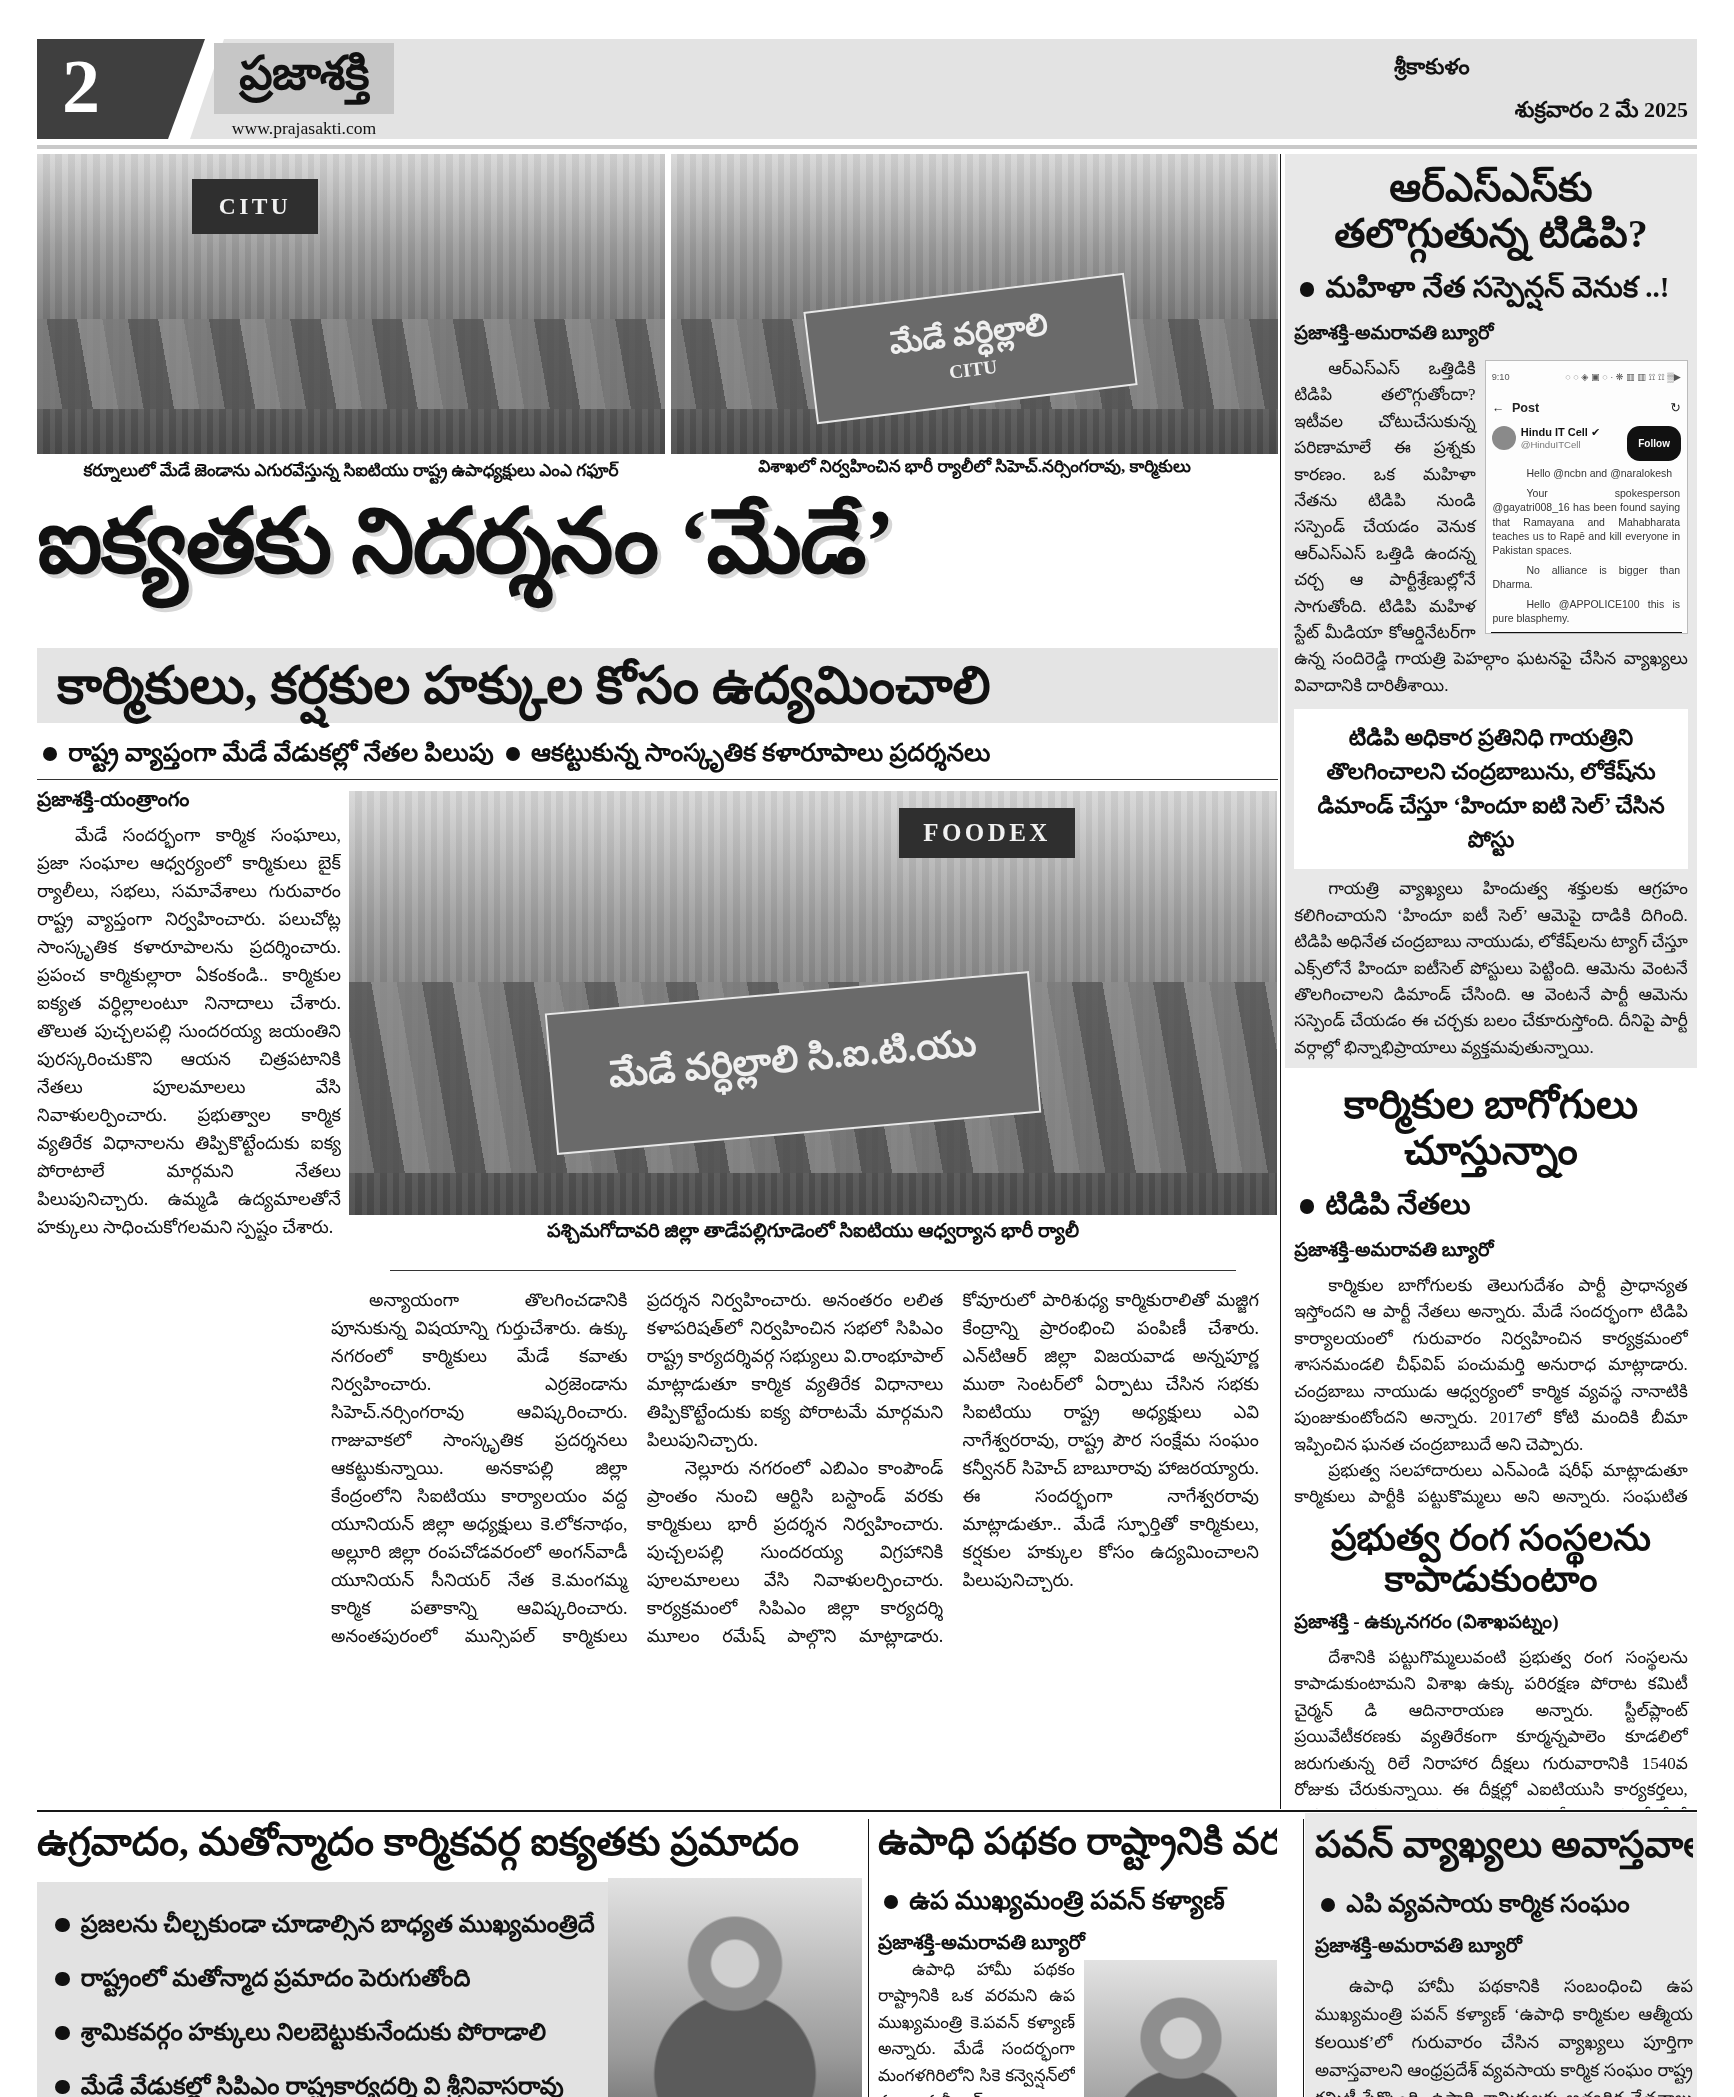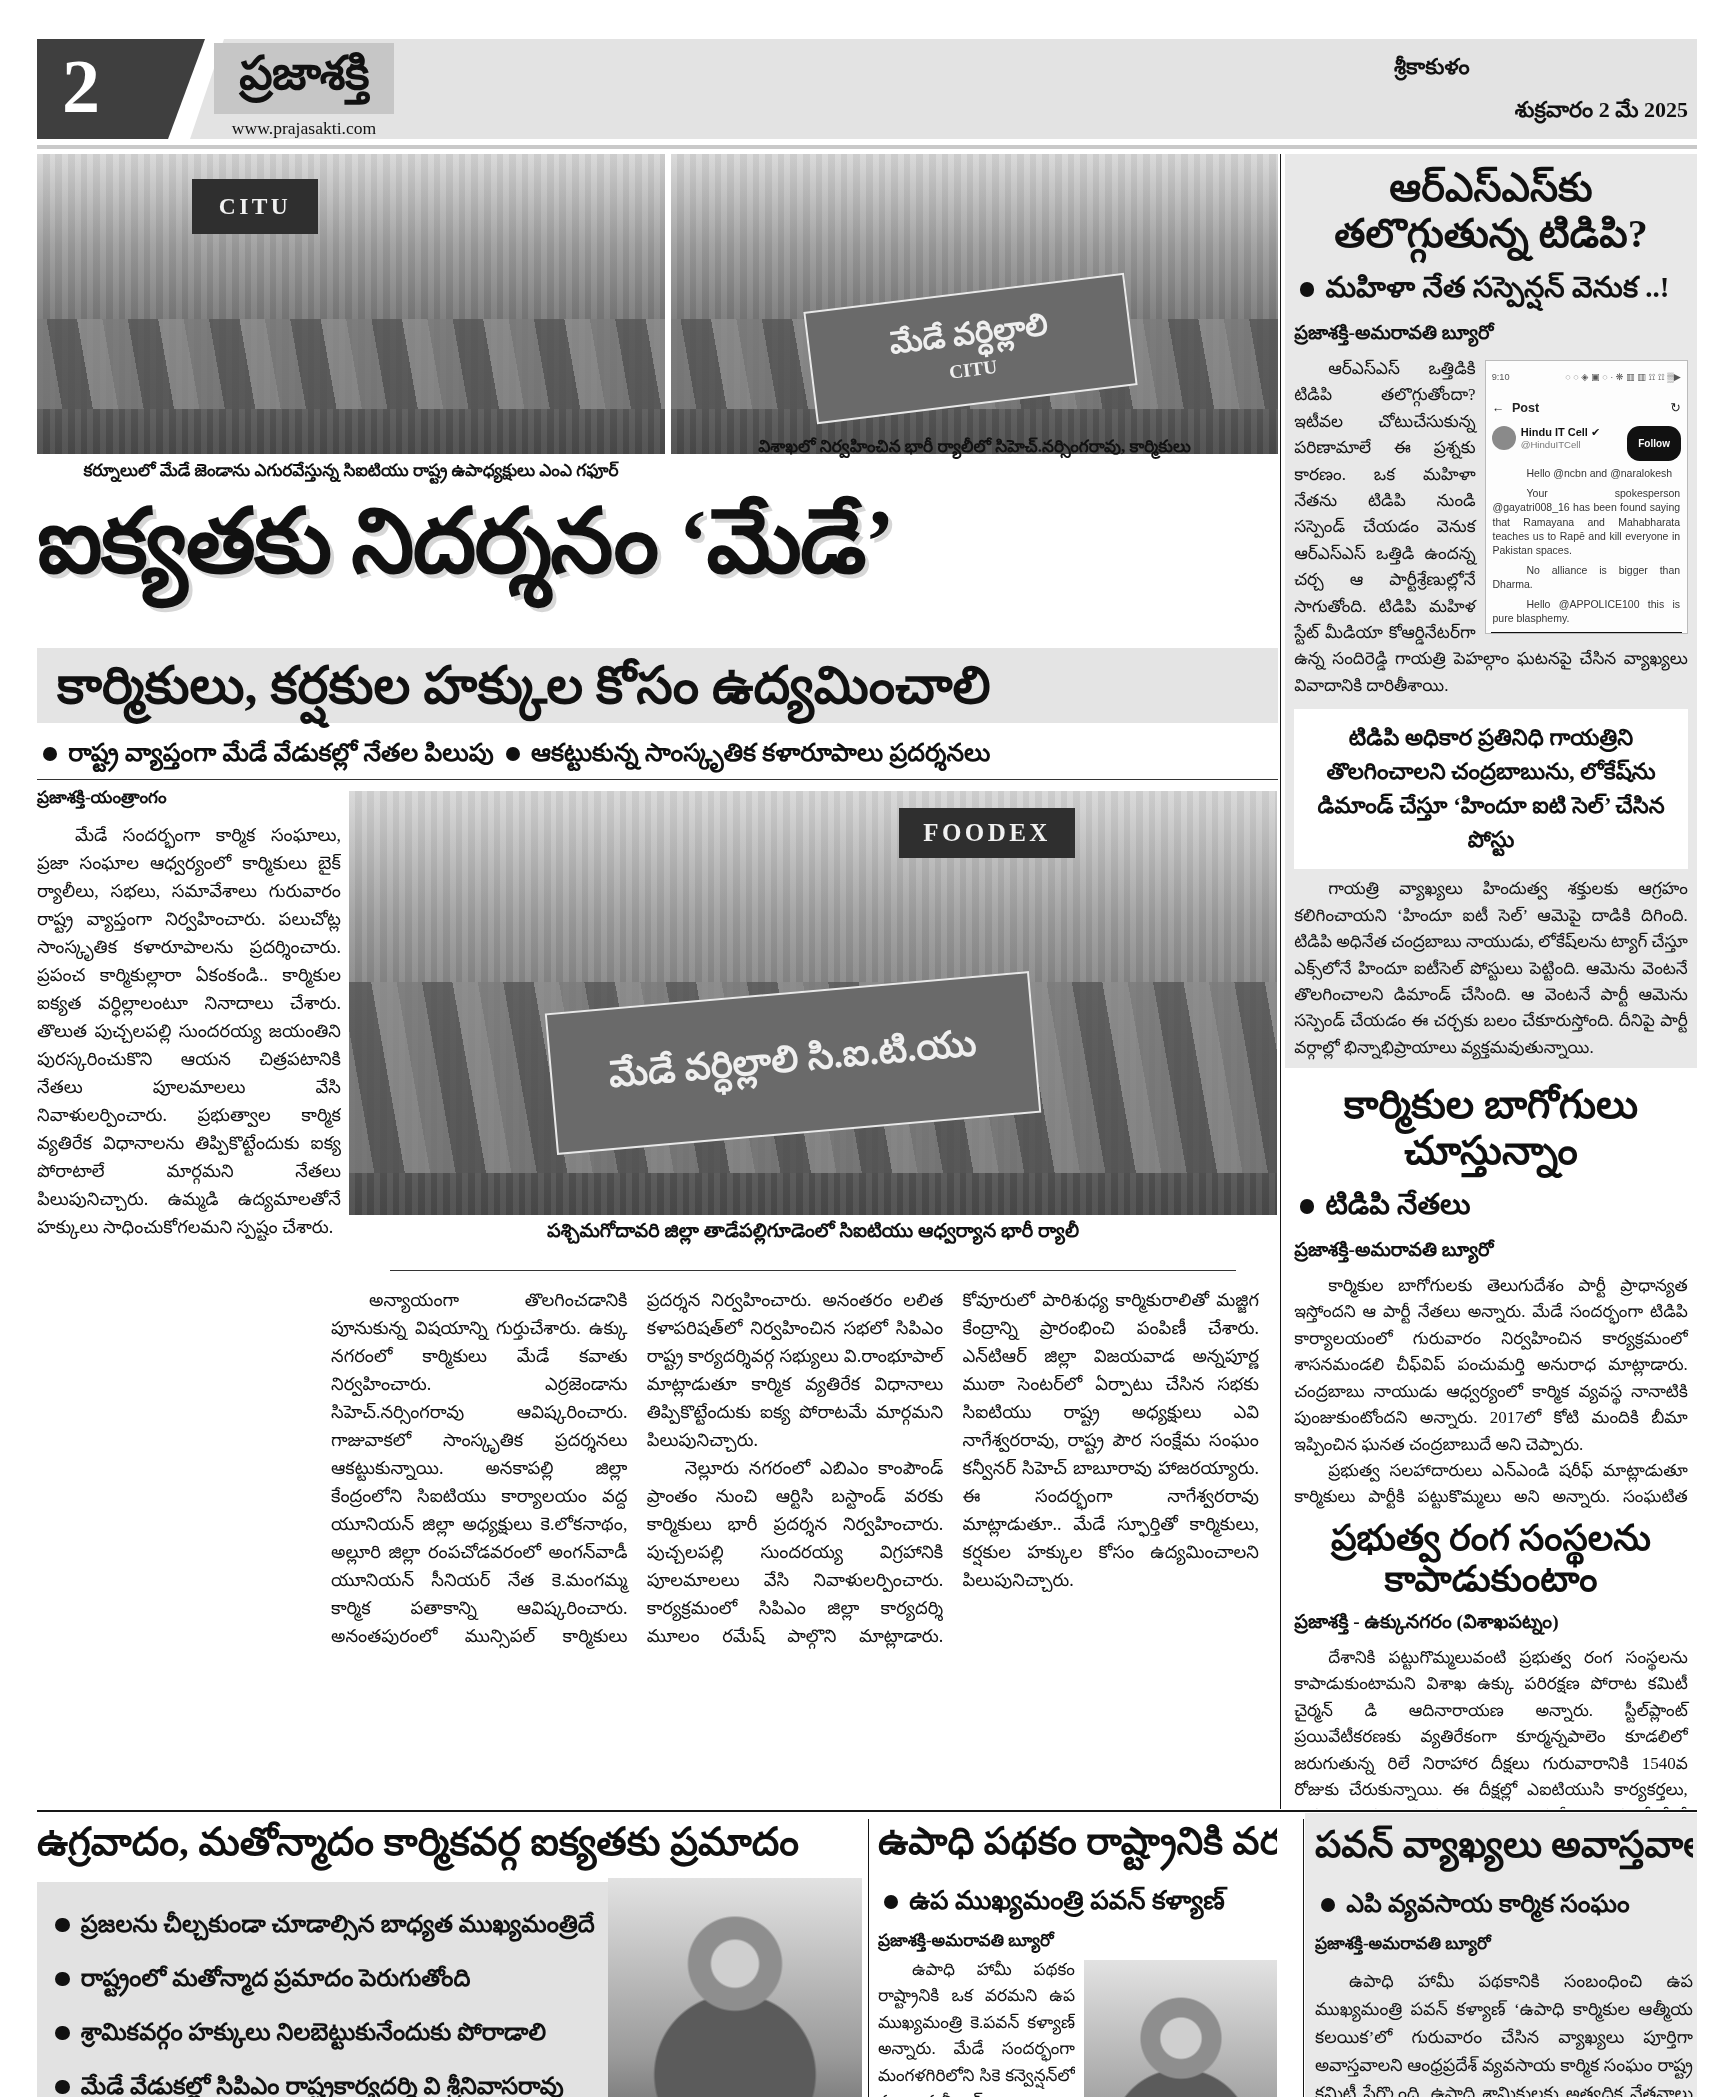--- a/index.html
+++ b/index.html
@@ -47,21 +47,21 @@
   .hrule{background:#161616;height:1.7px;position:absolute;}
   .hrule-thin{background:#333;height:1.3px;position:absolute;}
 
   
   .lead-head{left:37px;top:490px;width:1241px;height:138px;font-size:90px;font-weight:900;
              white-space:nowrap;letter-spacing:-1.7px;text-shadow:3.8px 3.8px 0 rgba(0,0,0,.16);}
   .lead-sub{left:37px;top:648px;width:1241px;height:75px;background:#e4e4e4;}
   .lead-sub span{display:block;padding-left:20px;font-size:52px;font-weight:bold;line-height:75px;white-space:nowrap;}
   .lead-bullets{left:37px;top:733px;width:1241px;height:40px;font-size:25px;font-weight:bold;line-height:40px;white-space:nowrap;}
   .dot{display:inline-block;width:14.3px;height:14.3px;border-radius:50%;background:#111;margin:0 11px 2.5px 5.9px;vertical-align:middle;}
-  .byline{font-size:17px;font-weight:bold;font-family:Liberation Serif, serif;}
+  .byline{font-size:20px;font-weight:bold;font-family:Liberation Serif, serif;}
   .body-txt{font-size:18px;line-height:28px;text-align:justify;}
   .body-txt p{margin:0 0 0 0;text-indent:38px;}
 
   
   .rss-panel{left:1285px;top:154px;width:412px;height:914px;background:#e8e8e8;padding:11px 9.2px;box-sizing:border-box;}
   .rail-head{font-size:40px;font-weight:900;text-align:center;line-height:1.15;}
   .rail-bullet{font-size:29px;font-weight:bold;margin-top:14.3px;white-space:nowrap;}
   .rail-byline{font-size:19.3px;font-weight:bold;margin-top:11px;}
   .rail-body{font-size:17px;line-height:26.4px;text-align:justify;margin-top:7.6px;}
   .rail-body p{margin:0;text-indent:34px;}
@@ -122,21 +122,21 @@
     <div class="sign" style="left:155px;top:25px;width:126px;height:55px;font-size:23.5px;">CITU</div>
   </div>
   <div class="ph" style="left:671px;top:154px;width:607px;height:300px;">
     <div class="flagband"></div>
     <div class="banner" style="left:138px;top:138px;width:319px;height:109px;font-size:31px;transform:rotate(-7deg);flex-direction:column;">
       <span>మేడే వర్ధిల్లాలి</span>
       <span style="font-size:19.3px;">CITU</span>
     </div>
   </div>
   <div class="ph-cap" style="left:37px;top:460px;width:628px;">కర్నూలులో మేడే జెండాను ఎగురవేస్తున్న సిఐటియు రాష్ట్ర ఉపాధ్యక్షులు ఎంఎ గఫూర్</div>
-  <div class="ph-cap" style="left:671px;top:436px;width:607px;">విశాఖలో నిర్వహించిన భారీ ర్యాలీలో సిహెచ్.నర్సింగరావు, కార్మికులు</div>
+  <div class="ph-cap" style="left:671px;top:456px;width:607px;">విశాఖలో నిర్వహించిన భారీ ర్యాలీలో సిహెచ్.నర్సింగరావు, కార్మికులు</div>
 
   <div class="abs lead-head ovh">ఐక్యతకు నిదర్శనం ‘మేడే’</div>
   <div class="abs lead-sub">
     <span>కార్మికులు, కర్షకుల హక్కుల కోసం ఉద్యమించాలి</span>
   </div>
   <div class="abs lead-bullets ovh">
     <span class="dot"></span><span>రాష్ట్ర వ్యాప్తంగా మేడే వేడుకల్లో నేతల పిలుపు</span>
     <span class="dot"></span><span>ఆకట్టుకున్న సాంస్కృతిక కళారూపాలు ప్రదర్శనలు</span>
   </div>
   <div class="hrule-thin" style="left:37px;top:779px;width:1241px;"></div>

